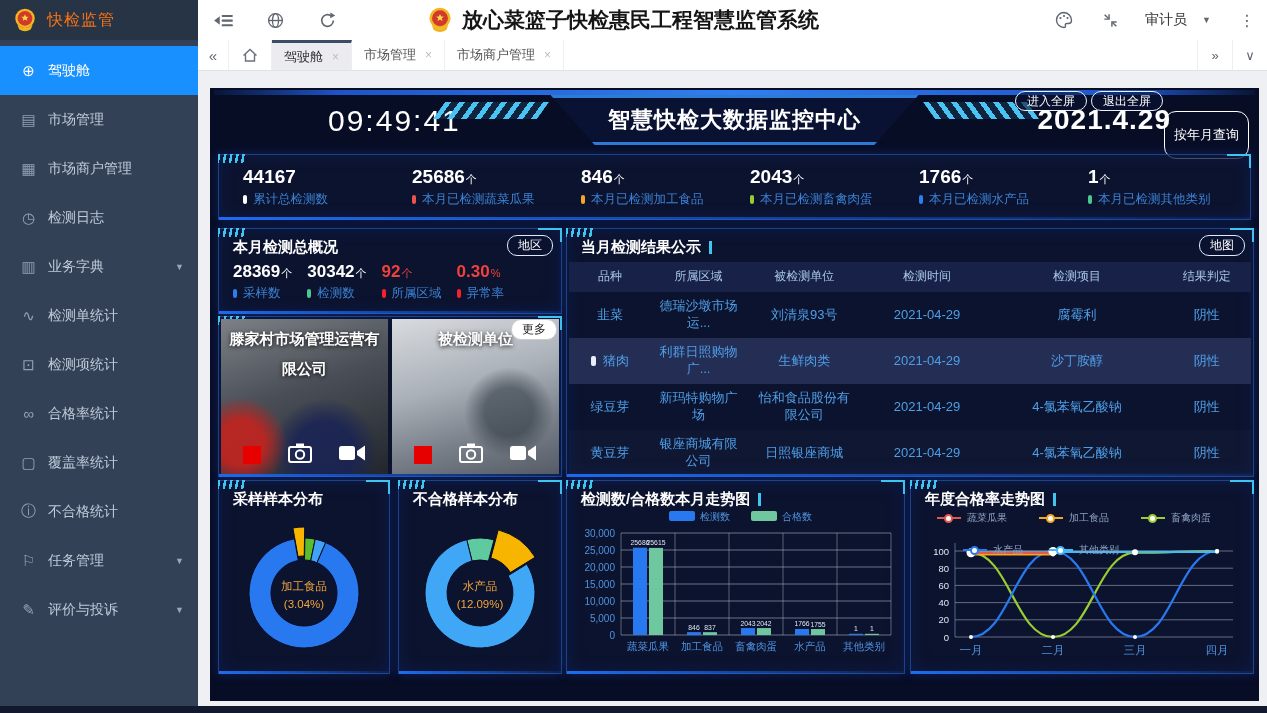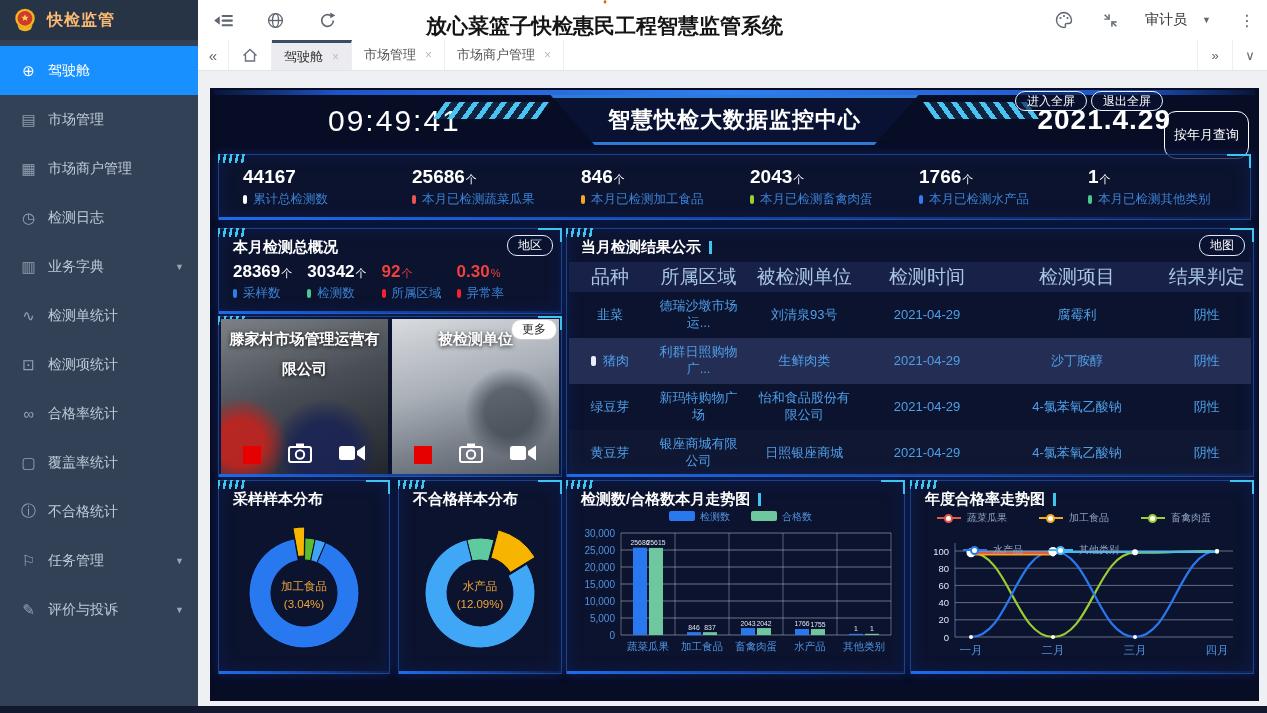--- a/index.html
+++ b/index.html
@@ -1,31 +1,31 @@
 <!DOCTYPE html>
 <html><head>
 <meta charset="utf-8">
 <style>
   html,body{margin:0;padding:0;background:#f0f2f5;font-family:"Liberation Sans","DejaVu Sans",sans-serif;}
   .app{position:relative;width:1267px;height:713px;overflow:hidden;background:#eef0f4;}
   
   .sidebar{position:absolute;left:0;top:0;width:198px;height:706px;background:#334157;}
   .logo{height:40px;background:#263445;display:flex;align-items:center;padding-left:12px;gap:9px;}
-  .logo-title{color:#fdba74;font-size:16px;font-weight:bold;letter-spacing:1px;}
+  .logo-title{color:#f97316;font-size:16px;font-weight:normal;letter-spacing:1px;}
   .menu{padding-top:6px;}
   .menu-item{height:49px;display:flex;align-items:center;padding:0 14px 0 20px;color:#bfcbd9;font-size:14px;cursor:pointer;}
   .menu-item .mi-icon{width:17px;margin-right:11px;color:#93a0b4;font-size:15px;text-align:center;flex:none;}
   .menu-item.active{background:#1890ff;color:#fff;}
   .menu-item.active .mi-icon{color:#fff;}
   .mi-arrow{margin-left:auto;font-size:9px;color:#9aa5b8;}
   
   .topbar{position:absolute;left:198px;top:0;width:1069px;height:40px;background:#fff;}
   .tb-left{position:absolute;left:14px;top:0;height:40px;display:flex;align-items:center;gap:30px;}
   .tb-btn{display:flex;align-items:center;justify-content:center;width:22px;height:40px;cursor:pointer;}
-  .tb-title{position:absolute;left:228px;top:0;height:40px;display:flex;align-items:center;gap:8px;font-size:21px;font-weight:bold;color:#151515;white-space:nowrap;flex-direction:column;}
+  .tb-title{position:absolute;left:228px;top:0;height:40px;display:flex;align-items:center;gap:8px;font-size:21px;font-weight:bold;color:#151515;white-space:nowrap;}
   .tb-right{position:absolute;right:8px;top:0;height:40px;display:flex;align-items:center;gap:24px;}
   .tb-user{display:flex;align-items:center;gap:15px;font-size:14px;color:#333;cursor:pointer;}
   .tb-caret{font-size:9px;color:#666;}
   .tb-dots{font-size:16px;color:#5f6670;cursor:pointer;padding:0 4px;}
   
   .tabbar{position:absolute;left:198px;top:40px;width:1069px;height:30px;background:#fff;border-bottom:1px solid #dfe3ea;display:flex;align-items:stretch;}
   .tb-cell{display:flex;align-items:center;justify-content:center;color:#5f6670;cursor:pointer;}
   .cell-collapse{width:30px;font-size:15px;}
   .cell-home{width:42px;border-left:1px solid #eee;border-right:1px solid #eee;}
   .tab{display:flex;align-items:center;gap:9px;padding:0 12px;font-size:13px;color:#555;border-right:1px solid #eee;cursor:pointer;position:relative;}
@@ -75,21 +75,21 @@
   .cam2{background:radial-gradient(circle at 70% 60%,rgba(40,50,60,.55) 0 16%,transparent 30%),linear-gradient(165deg,#d8dbdf 0%,#aab0b8 42%,#787f88 72%,#565c66 100%);}
   .cam-title{position:absolute;top:5px;left:0;right:0;text-align:center;color:#fff;font-size:15px;font-weight:bold;line-height:2.0;text-shadow:0 1px 4px rgba(0,0,0,.9);padding:0 8px;}
   .cam-icons{position:absolute;bottom:6px;left:0;right:0;display:flex;align-items:center;justify-content:space-between;padding:0 22px;}
   .rec{width:18px;height:18px;background:#e60000;cursor:pointer;}
   .more-pill{position:absolute;top:2px;right:4px;background:#fff;color:#222;border-radius:10px;font-size:12px;padding:1px 10px;z-index:5;border:1px solid #ccc;cursor:pointer;}
   
   .p-results{left:356px;top:140px;width:686px;height:247px;}
   .res-table{position:absolute;top:33px;left:2px;right:2px;}
   .trow{display:flex;align-items:center;text-align:center;}
   .thead{background:#182248;height:30px;}
-  .th{font-size:19px;color:#a9c6ea;}
+  .th{font-size:12px;color:#a9c6ea;}
   .tr{min-height:46px;font-size:13px;color:#4f9fe8;}
   .tr.alt{background:rgba(255,255,255,.02);}
   .tr.selected{background:#242e55;}
   .td{padding:4px 6px;line-height:1.3;box-sizing:border-box;}
   .sel-bullet{display:inline-block;width:5px;height:10px;background:#e8eef8;border-radius:2px;margin-right:7px;vertical-align:-1px;}
   
   .p-pie1{left:8px;top:392px;width:170px;height:192px;}
   .p-pie2{left:188px;top:392px;width:162px;height:192px;}
   .p-bar{left:356px;top:392px;width:337px;height:192px;}
   .p-line{left:700px;top:392px;width:342px;height:192px;}

